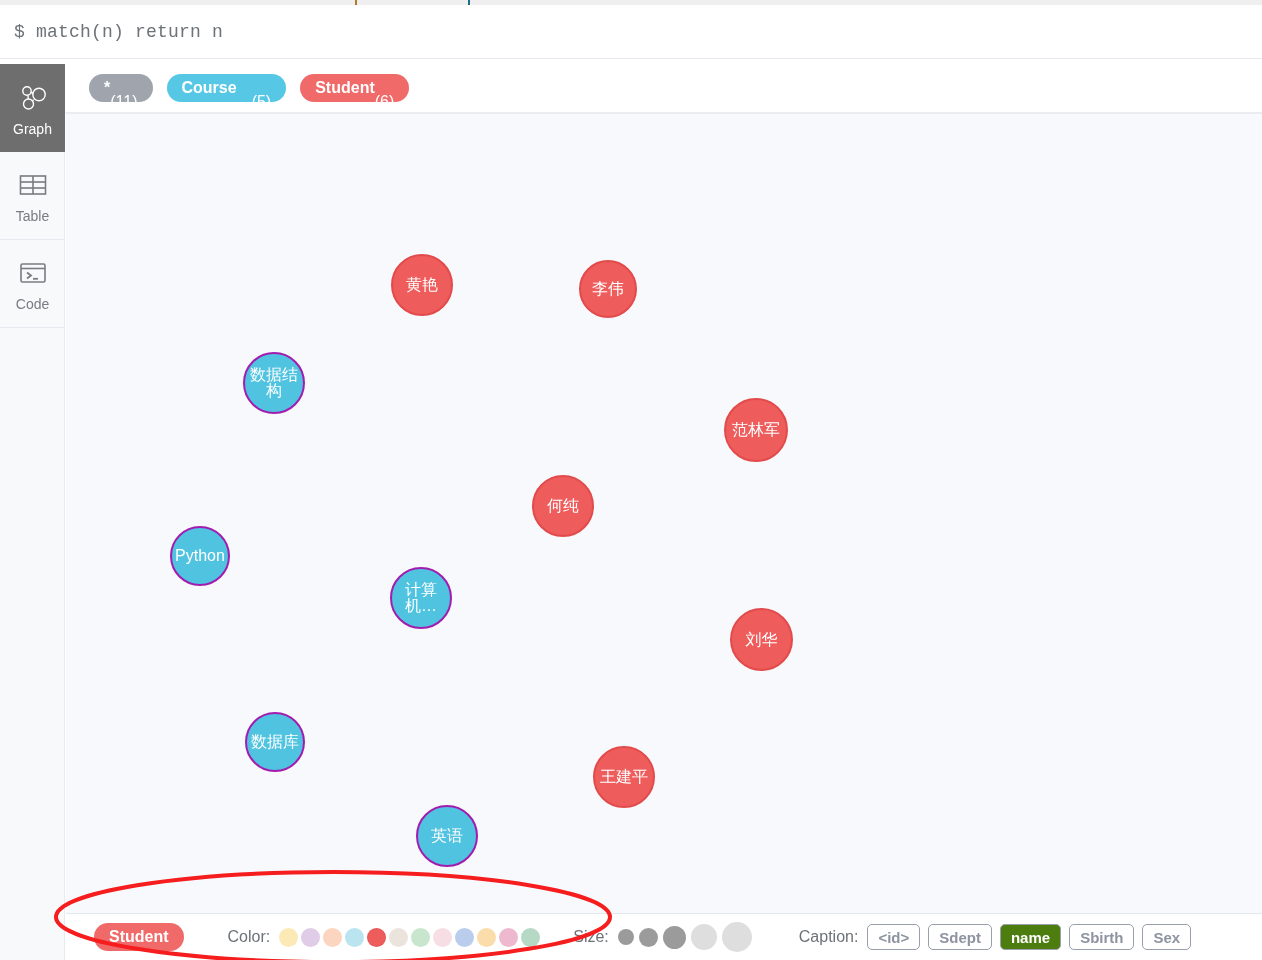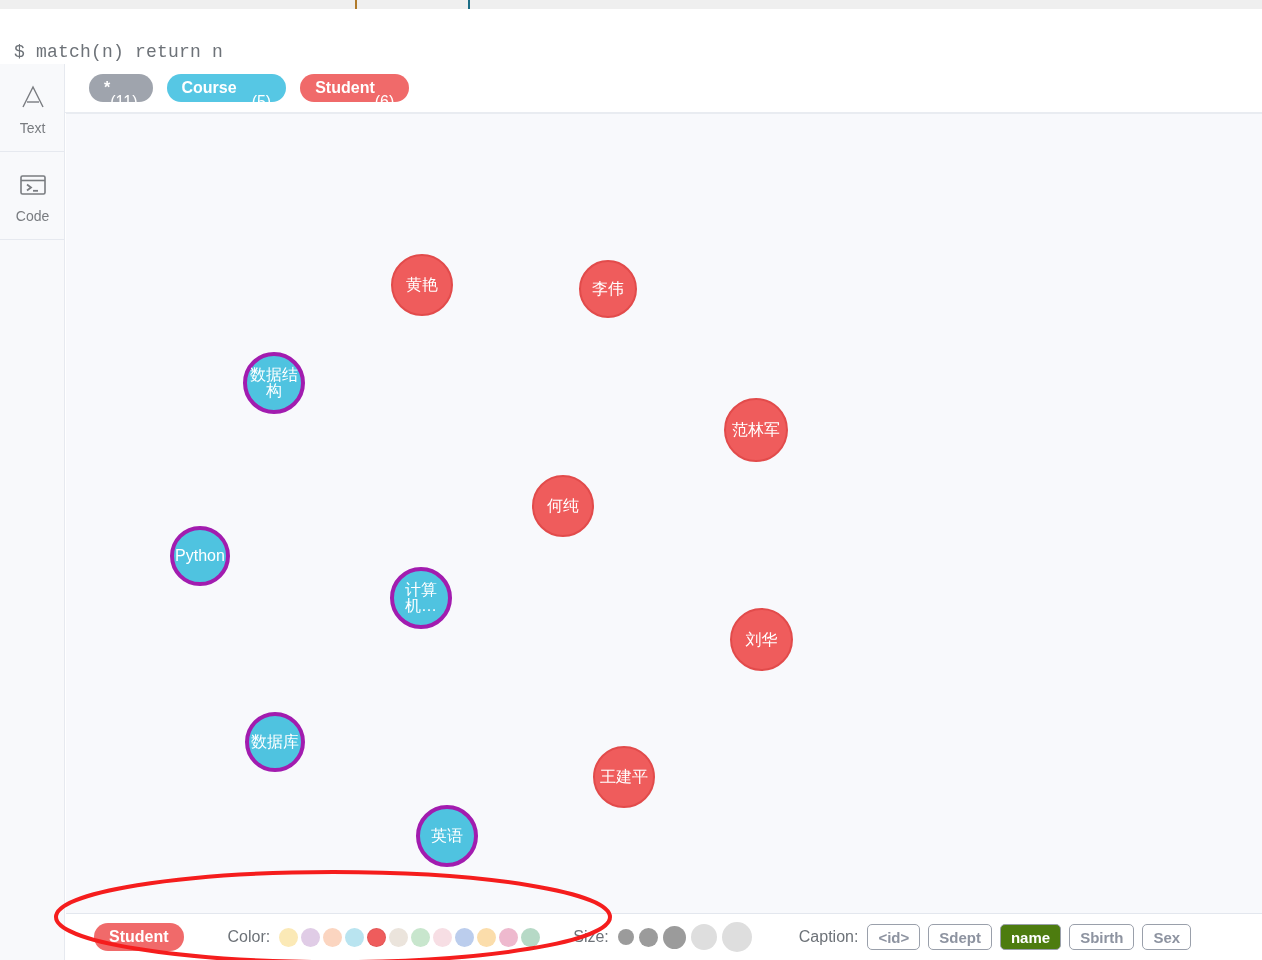--- a/index.html
+++ b/index.html
@@ -17,21 +17,21 @@
     position: absolute; left: 0; top: 0;
     width: 1262px; height: 9px;
     background: #efefef;
   }
   .top-tick { position: absolute; top: 0; width: 2px; height: 9px; }
   .top-tick.a { left: 355px; background: #b07a2a; }
   .top-tick.b { left: 468px; background: #1c6d86; }
 
   
   .query-bar {
-    position: absolute; left: 0; top: 25px;
+    position: absolute; left: 0; top: 5px;
     width: 1262px; height: 54px;
     background: #ffffff;
     border-bottom: 1px solid #e6e9ef;
     display: flex; align-items: center;
   }
   .query-text {
     margin-left: 14px;
     font-family: "Liberation Mono", monospace;
     font-size: 18px;
     color: #6d7278;
@@ -110,21 +110,21 @@
 
   .node {
     position: absolute;
     border-radius: 50%;
     display: flex; align-items: center; justify-content: center;
     color: #ffffff;
     cursor: pointer;
     box-sizing: border-box;
   }
   .node.red  { background: #ef5c5c; border: 2px solid #e24b4b; }
-  .node.blue { background: #4fc3e0; border: 4px solid #a21caf; }
+  .node.blue { background: #4fc3e0; border: 2px solid #a21caf; }
   .node .cap {
     font-size: 16px;
     line-height: 1;
     text-align: center;
     pointer-events: none;
     user-select: none;
   }
 
   
   .legend {
@@ -193,28 +193,43 @@
   <div class="top-strip">
     <div class="top-tick a"></div>
     <div class="top-tick b"></div>
   </div>
 
   <div class="query-bar">
     <div class="query-text">$ match(n) return n</div>
   </div>
 
   <div class="sidebar">
+    <div class="side-item active">
+      <span class="ico">
+        <svg width="30" height="30" viewBox="0 0 30 30" fill="none" stroke="currentColor" stroke-width="1.4">
+          <circle cx="9" cy="8" r="4.2"></circle>
+          <circle cx="21" cy="11.5" r="6.2"></circle>
+          <circle cx="10.5" cy="21" r="5"></circle>
+          <line x1="12.6" y1="9.3" x2="15.3" y2="10.4"></line>
+          <line x1="10" y1="12.2" x2="10.3" y2="16"></line>
+          <line x1="14.8" y1="17.6" x2="15.6" y2="16.6"></line>
+        </svg>
+      </span>
+      <span class="lbl">Graph</span>
+    </div>
     <div class="side-item">
       <span class="ico">
-        <svg width="28" height="28" viewBox="0 0 28 28" fill="none" stroke="currentColor" stroke-width="1.4">
-          <path d="M4 24 L14 4 L24 24"></path>
-          <line x1="8" y1="19" x2="20" y2="19"></line>
+        <svg width="28" height="24" viewBox="0 0 28 24" fill="none" stroke="currentColor" stroke-width="1.6">
+          <rect x="1.5" y="3" width="25" height="18"></rect>
+          <line x1="1.5" y1="9" x2="26.5" y2="9"></line>
+          <line x1="1.5" y1="15" x2="26.5" y2="15"></line>
+          <line x1="14" y1="3" x2="14" y2="21"></line>
         </svg>
       </span>
-      <span class="lbl">Text</span>
+      <span class="lbl">Table</span>
     </div>
     <div class="side-item">
       <span class="ico">
         <svg width="28" height="24" viewBox="0 0 28 24" fill="none" stroke="currentColor" stroke-width="1.6">
           <rect x="2" y="3" width="24" height="18" rx="1.5"></rect>
           <line x1="2" y1="7.5" x2="26" y2="7.5"></line>
           <path d="M8 11.5 L12 14.5 L8 17.5" stroke-width="1.8"></path>
           <line x1="14" y1="17.8" x2="19" y2="17.8" stroke-width="1.8"></line>
         </svg>
       </span>

